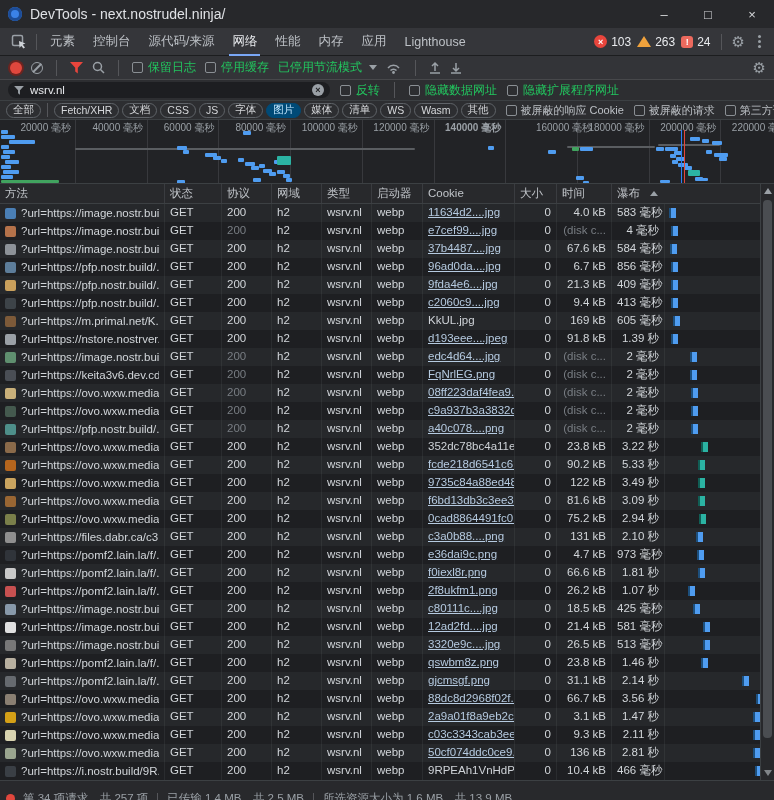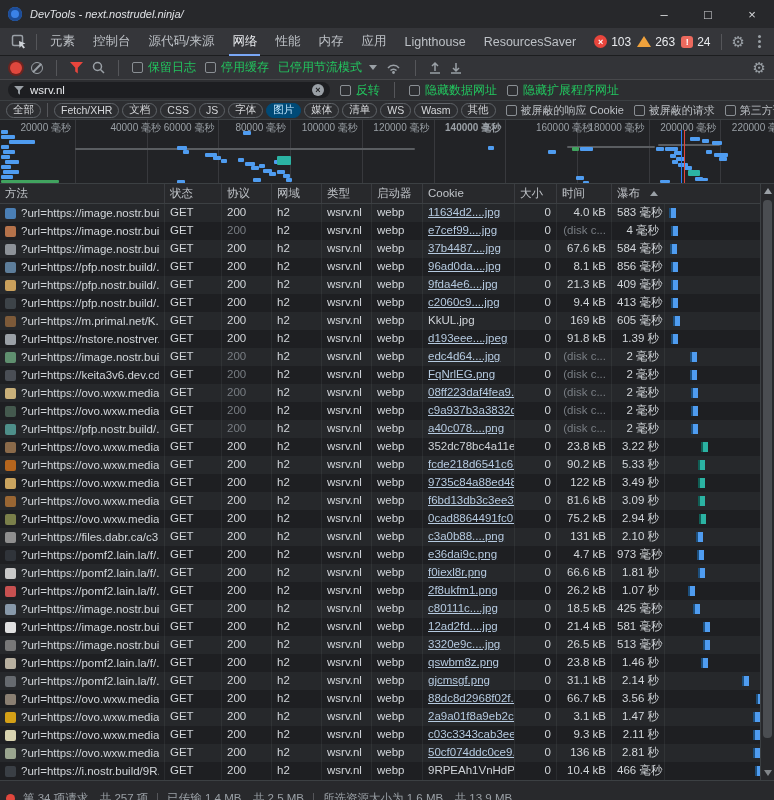--- a/index.html
+++ b/index.html
@@ -1,21 +1,21 @@
 <!DOCTYPE html>
 <html><head>
 <meta charset="utf-8">
 <style>
   * { box-sizing: border-box; margin: 0; padding: 0; }
   html,body { width:774px; height:800px; overflow:hidden; background:#202124;
     font-family:"Liberation Sans","DejaVu Sans",sans-serif; color:#e8eaed; }
   .titlebar { height:28px; background:#27282b; display:flex; align-items:center; padding-left:8px; }
   .devtools-logo { width:14px; height:14px; border-radius:50%; background:#3b82e8;
     box-shadow: inset 0 0 0 3px #1d4c96; margin-right:8px; flex:none; }
-  .title-text { font-size:11px; color:#dfe1e5;font-style:italic; }
+  .title-text { font-size:14px; color:#dfe1e5; }
   .win-controls { margin-left:auto; display:flex; height:28px; }
   .win-btn { width:44px; height:28px; display:flex; align-items:center; justify-content:center;
     color:#d7d9dc; font-size:13px; }
   .tabstrip { height:28px; background:#35363a; display:flex; align-items:center;
     border-bottom:1px solid #1c1d1f; padding-left:6px; }
   .inspect-icon { width:18px; height:18px; margin:0 4px; flex:none; }
   .vsep { width:1px; height:16px; background:#55565a; margin:0 4px; flex:none; }
   .tab { height:28px; display:flex; align-items:center; padding:0 9px; font-size:12.5px;
     color:#bdc1c6; white-space:nowrap; position:relative; }
   .tab.active { color:#e8eaed; }
@@ -122,21 +122,20 @@
   <span class="vsep"></span>
   <div id="tabs-container" style="display:flex; height:28px;">
       <div class="tab">元素</div>
       <div class="tab">控制台</div>
       <div class="tab">源代码/来源</div>
       <div class="tab active">网络</div>
       <div class="tab">性能</div>
       <div class="tab">内存</div>
       <div class="tab">应用</div>
       <div class="tab">Lighthouse</div>
-      <div class="tab">ResourcesSaver</div>
     </div>
   <div class="badges">
     <span class="badge">
       <span class="err-ico">×</span>
       <span>103</span>
     </span>
     <span class="badge">
       <span class="warn-ico"></span>
       <span>263</span>
     </span>
@@ -252,21 +251,21 @@
   <label class="chips-cb">
     <span class="checkbox"></span>
     <span>第三方请求</span>
   </label>
 </div>
 
 <div class="overview" id="overview">
     <div class="gl" style="left: 75px;"></div>
     <div class="tick" style="left: 5px;">20000 毫秒</div>
     <div class="gl" style="left: 146.7px;"></div>
-    <div class="tick" style="left: 95px;">40000 毫秒</div>
+    <div class="tick" style="left: 77px;">40000 毫秒</div>
     <div class="gl" style="left: 218.4px;"></div>
     <div class="tick" style="left: 148.4px;">60000 毫秒</div>
     <div class="gl" style="left: 290.1px;"></div>
     <div class="tick" style="left: 220.1px;">80000 毫秒</div>
     <div class="gl" style="left: 361.8px;"></div>
     <div class="tick" style="left: 291.8px;">100000 毫秒</div>
     <div class="gl" style="left: 433.5px;"></div>
     <div class="tick" style="left: 363.5px;">120000 毫秒</div>
     <div class="gl" style="left: 505.2px;"></div>
     <div class="tick" style="left: 435.2px; font-weight: bold;">140000 毫秒</div>
@@ -441,21 +440,21 @@
           <span class="fav" style="background: rgb(93, 125, 154);"></span>
           <span class="nm">?url=https://pfp.nostr.build/...</span>
         </div>
         <div class="c ">GET</div>
         <div class="c ">200</div>
         <div class="c ">h2</div>
         <div class="c ">wsrv.nl</div>
         <div class="c ">webp</div>
         <div class="c "><span class="lnk">96ad0da....jpg</span></div>
         <div class="c r">0</div>
-        <div class="c r">8.1 kB</div>
+        <div class="c r">6.7 kB</div>
         <div class="c r">856 毫秒</div>
         <div class="c wfc">
           <span class="wfbar" style="left: 6px;">
             <span style="width: 2px; background: rgb(29, 79, 124);"></span>
             <span style="width: 5px; background: rgb(79, 156, 240);"></span>
           </span>
         </div>
       </div>
       <div class="row">
         <div class="c name">

